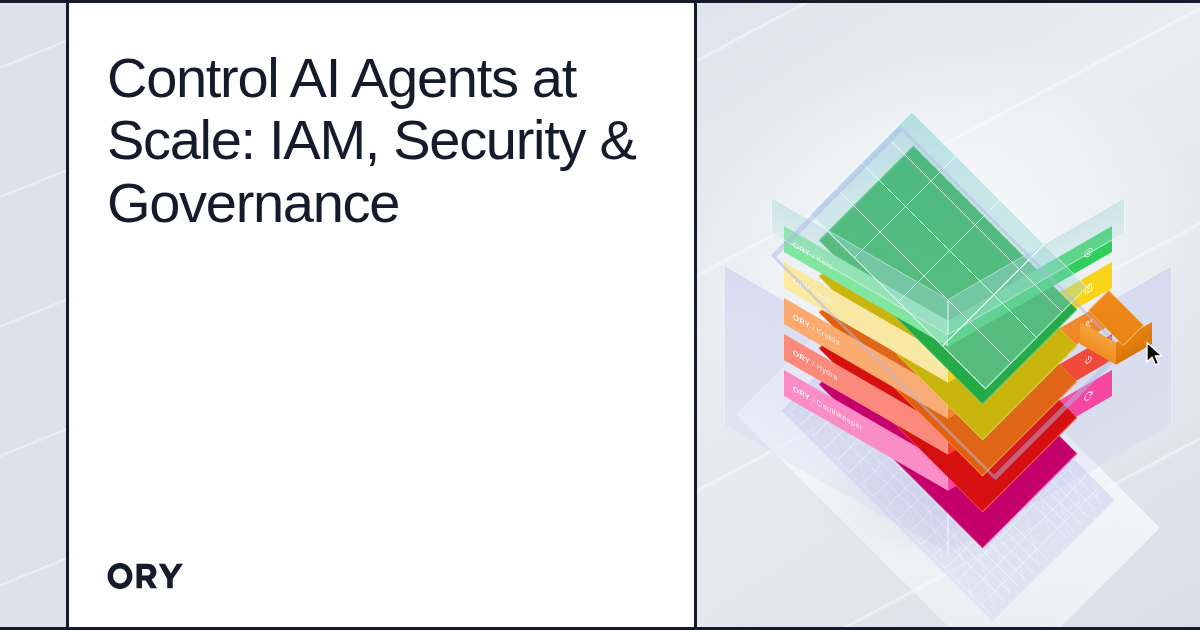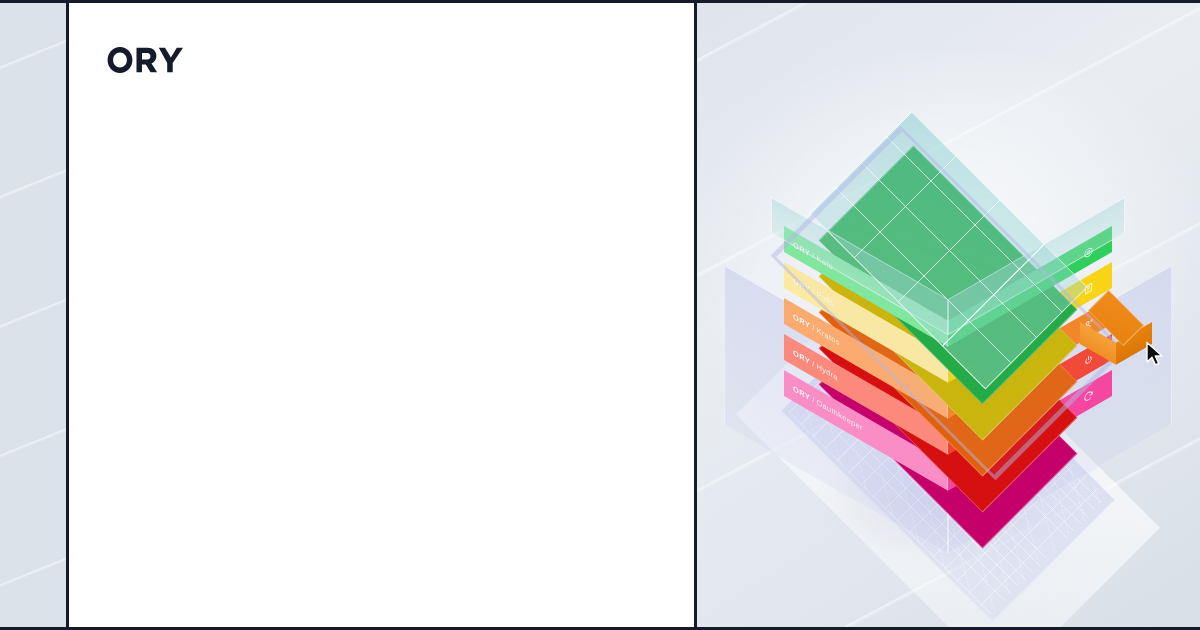--- a/index.html
+++ b/index.html
@@ -256,20 +256,21 @@
 </style>
 </head>
 <body>
 
 <div class="card">
 
   <div class="edge-strip"></div>
   <div class="divider-left"></div>
 
   <div class="left-panel">
+    <h1 class="page-title">Control AI Agents at Scale: IAM, Security &amp; Governance</h1>
 
     <div class="brand-logo">
       <svg width="78" height="26" viewBox="0 0 78 26" aria-hidden="true">
         <g fill="#151b2b">
           <path d="M13 0C6 0 0.6 5.6 0.6 13S6 26 13 26s12.4-5.6 12.4-13S20 0 13 0zm0 5.6c4 0 6.9 3.2 6.9 7.4s-2.9 7.4-6.9 7.4S6.1 17.2 6.1 13 9 5.6 13 5.6z"></path>
           <path d="M29.5 0.8h11.2c5.2 0 8.7 3.4 8.7 8.2 0 3.5-1.9 6.2-4.9 7.4l5.6 8.8h-6.6l-4.7-7.8h-3.8v7.8h-5.5V0.8zm5.5 5.1v6.6h5.1c2.1 0 3.4-1.3 3.4-3.3s-1.3-3.3-3.4-3.3h-5.1z"></path>
           <path d="M51.8 0.8h6.2l5.9 9.7 5.9-9.7h6.2L65.7 16v9.2h-5.5V16L51.8 0.8z"></path>
         </g>
       </svg>
     </div>

